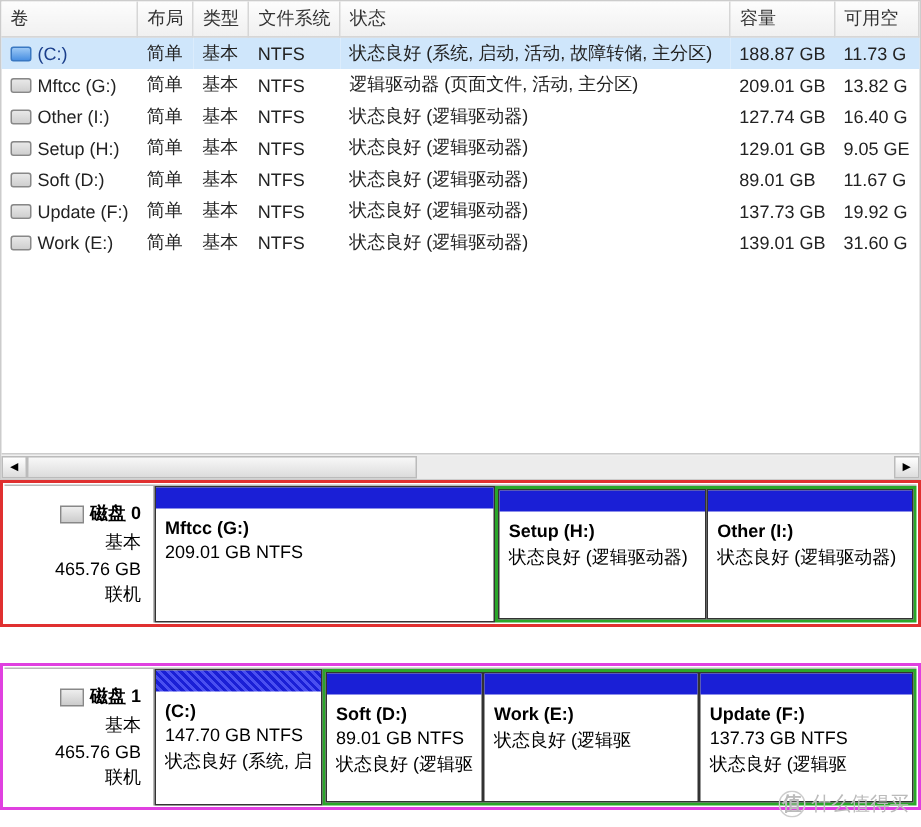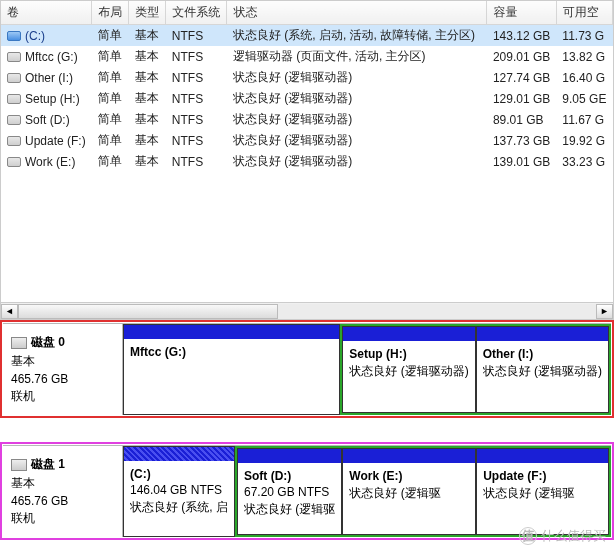--- a/index.html
+++ b/index.html
@@ -13,21 +13,21 @@
 .vol-icon.blue { background: linear-gradient(#9cc8f5,#4a90e2); border-color: #3a78c2; }
 .c-label { color: #1a3e8b; }
 .scroll-gap { height: 130px; }
 .hscroll { height: 17px; background: #f0f0f0; border-top: 1px solid #ccc; display: flex; align-items: center; }
 .hscroll .arrow { width: 17px; height: 15px; background: linear-gradient(#fff,#ddd); border: 1px solid #bbb; text-align: center; font-size: 9px; line-height: 13px; }
 .hscroll .track { flex: 1; height: 15px; background: #ececec; position: relative; }
 .hscroll .thumb { position: absolute; left: 0; width: 45%; height: 100%; background: linear-gradient(#f8f8f8,#dcdcdc); border: 1px solid #bbb; }
 
 .disks { padding: 0; }
 .disk-row { display: flex; border-top: 1px solid #b8b8b8; }
-.disk-label { width: 120px; padding: 8px; border-right: 1px solid #b8b8b8; }
+.disk-label { width: 100px; padding: 8px; border-right: 1px solid #b8b8b8; text-align: right; }
 .disk-label .dicon { display:inline-block; width:16px; height:12px; border:1px solid #888; background:linear-gradient(#eee,#ccc); margin-right:4px; vertical-align:middle;}
 .disk-label .dname { font-weight: bold; }
 .disk-label div { margin: 2px 0; }
 .parts { display: flex; flex: 1; }
 .part { border: 1px solid #333; margin: 0; position: relative; padding: 0; display: flex; flex-direction: column; }
 .part .bar { height: 14px; background: #1a1fd6; }
 .part.hatched .bar { background: repeating-linear-gradient(45deg,#1a1fd6,#1a1fd6 2px,#4a4ff0 2px,#4a4ff0 4px); }
 .part .body { padding: 6px 6px; flex:1; }
 .part .pname { font-weight: bold; margin-bottom: 2px; }
 .part .pinfo { margin-bottom: 2px; white-space: nowrap; overflow: hidden; }
@@ -54,21 +54,21 @@
 <th>可用空</th>
 </tr>
       </thead>
 <tbody id="vol-body">
         <tr class="sel">
           <td><span class="vol-icon blue"></span><span class="c-label">(C:)</span></td>
           <td>简单</td>
           <td>基本</td>
           <td>NTFS</td>
           <td>状态良好 (系统, 启动, 活动, 故障转储, 主分区)</td>
-          <td>143.12 GB</td>
+          <td>188.87 GB</td>
           <td>11.73 G</td>
         </tr>
         <tr>
           <td><span class="vol-icon"></span><span class="">Mftcc (G:)</span></td>
           <td>简单</td>
           <td>基本</td>
           <td>NTFS</td>
           <td>逻辑驱动器 (页面文件, 活动, 主分区)</td>
           <td>209.01 GB</td>
           <td>13.82 G</td>
@@ -109,21 +109,21 @@
           <td>137.73 GB</td>
           <td>19.92 G</td>
         </tr>
         <tr>
           <td><span class="vol-icon"></span><span class="">Work (E:)</span></td>
           <td>简单</td>
           <td>基本</td>
           <td>NTFS</td>
           <td>状态良好 (逻辑驱动器)</td>
           <td>139.01 GB</td>
-          <td>33.23 G</td>
+          <td>31.60 G</td>
         </tr>
       </tbody>
 </table>
 <div class="scroll-gap"></div>
 <div class="hscroll">
   <div class="arrow">◄</div>
   <div class="track">
         <div class="thumb"></div>
       </div>
   <div class="arrow">►</div>
@@ -138,20 +138,21 @@
     <div><span class="dicon"></span><span class="dname">磁盘 0</span></div>
     <div>基本</div>
     <div>465.76 GB</div>
     <div>联机</div>
   </div>
   <div class="parts">
     <div class="part" style="flex:209">
       <div class="bar"></div>
       <div class="body">
         <div class="pname">Mftcc  (G:)</div>
+        <div class="pinfo">209.01 GB NTFS</div>
       </div>
     </div>
     <div class="sub-green" style="flex:257">
       <div class="part" style="flex:129">
         <div class="bar"></div>
         <div class="body">
           <div class="pname">Setup  (H:)</div>
           <div class="pinfo">状态良好 (逻辑驱动器)</div>
         </div>
       </div>
@@ -173,44 +174,45 @@
     <div><span class="dicon"></span><span class="dname">磁盘 1</span></div>
     <div>基本</div>
     <div>465.76 GB</div>
     <div>联机</div>
   </div>
   <div class="parts">
     <div class="part hatched" style="flex:100">
       <div class="bar"></div>
       <div class="body">
         <div class="pname">(C:)</div>
-        <div class="pinfo">146.04 GB NTFS</div>
+        <div class="pinfo">147.70 GB NTFS</div>
         <div class="pinfo">状态良好 (系统, 启</div>
       </div>
     </div>
     <div class="sub-green" style="flex:366">
       <div class="part" style="flex:89">
         <div class="bar"></div>
         <div class="body">
           <div class="pname">Soft  (D:)</div>
-          <div class="pinfo">67.20 GB NTFS</div>
+          <div class="pinfo">89.01 GB NTFS</div>
           <div class="pinfo">状态良好 (逻辑驱</div>
         </div>
       </div>
       <div class="part" style="flex:139">
         <div class="bar"></div>
         <div class="body">
           <div class="pname">Work  (E:)</div>
           <div class="pinfo">状态良好 (逻辑驱</div>
         </div>
       </div>
       <div class="part" style="flex:138">
         <div class="bar"></div>
         <div class="body">
           <div class="pname">Update  (F:)</div>
+          <div class="pinfo">137.73 GB NTFS</div>
           <div class="pinfo">状态良好 (逻辑驱</div>
         </div>
       </div>
     </div>
   </div>
 </div>
 </div>
 
 </div>
 

